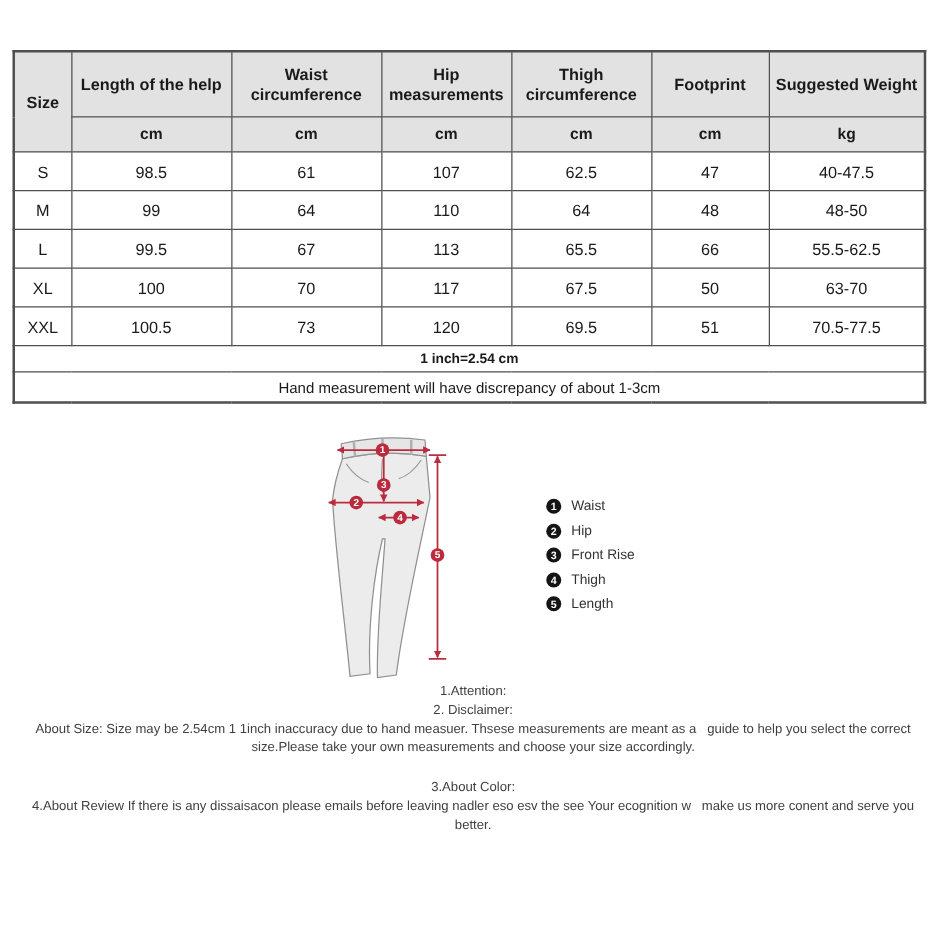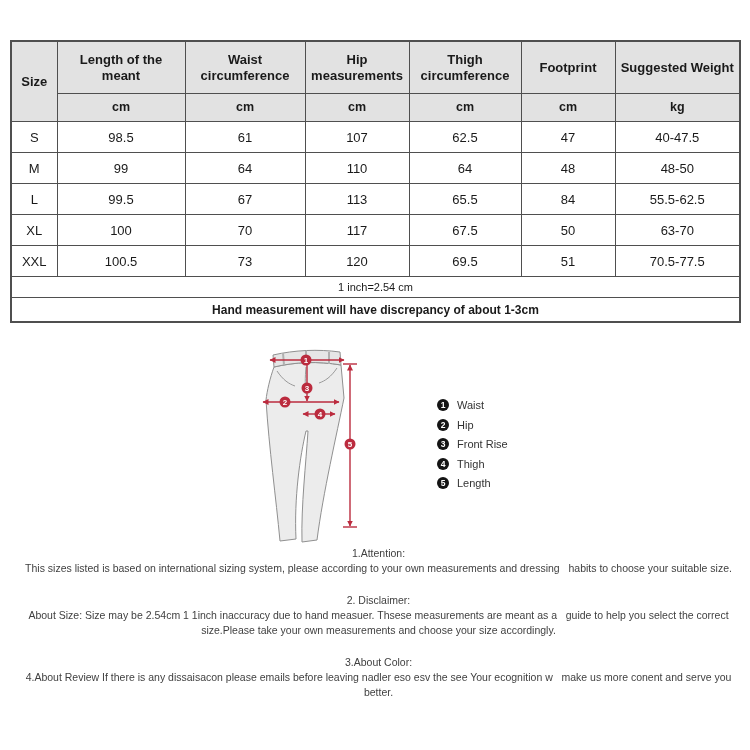--- a/index.html
+++ b/index.html
@@ -15,22 +15,22 @@
     border:2px solid #4f4f4f;
   }
   .size-table th,.size-table td{
     border:1px solid #4f4f4f;text-align:center;vertical-align:middle;
     padding:0 2px;color:#1a1a1a;
   }
   .size-table th{background:#e2e2e2;font-weight:bold;font-size:13px;line-height:1.2;}
   .size-table tr.units th{font-size:12.5px;height:27px;text-align:center;}
   .size-table tr.head th{height:51px;}
   .size-table td{font-size:13px;height:30px;background:#ffffff;font-weight:normal;}
-  .size-table tr.note td{height:20px;font-size:11px;font-weight:normal;}
-  .size-table tr.note2 td{height:23px;font-size:12px;font-weight:bold;}
+  .size-table tr.note td{height:20px;font-size:11px;font-weight:bold;}
+  .size-table tr.note2 td{height:23px;font-size:12px;font-weight:normal;}
 
   
   .diagram-wrap{position:absolute;left:250px;top:338px;width:235px;height:210px;}
   .legend{
     position:absolute;left:437px;top:399px;display:flex;flex-direction:column;gap:7px;
   }
   .legend-row{display:flex;align-items:center;height:12.5px;}
   .legend-badge{
     width:12px;height:12px;border-radius:50%;background:#141414;color:#ffffff;
     display:inline-flex;align-items:center;justify-content:center;
@@ -59,21 +59,21 @@
         <col style="width:128px">
         <col style="width:120px">
       <col style="width:104px">
         <col style="width:112px">
         <col style="width:94px">
         <col style="width:125px">
     </colgroup>
     <tbody>
       <tr class="head">
         <th rowspan="2">Size</th>
-        <th>Length of the meant</th>
+        <th>Length of the help</th>
         <th>Waist circumference</th>
         <th>Hip measurements</th>
         <th>Thigh circumference</th>
         <th>Footprint</th>
         <th>Suggested Weight</th>
       </tr>
       <tr class="units">
         <th>cm</th>
         <th>cm</th>
         <th>cm</th>
@@ -99,21 +99,21 @@
         <td>64</td>
         <td>48</td>
         <td>48-50</td>
       </tr>
       <tr>
         <td>L</td>
         <td>99.5</td>
         <td>67</td>
         <td>113</td>
         <td>65.5</td>
-        <td>84</td>
+        <td>66</td>
         <td>55.5-62.5</td>
       </tr>
       <tr>
         <td>XL</td>
         <td>100</td>
         <td>70</td>
         <td>117</td>
         <td>67.5</td>
         <td>50</td>
         <td>63-70</td>
@@ -199,21 +199,20 @@
       <span class="legend-label">Thigh</span>
     </div>
     <div class="legend-row">
       <span class="legend-badge">5</span>
       <span class="legend-label">Length</span>
     </div>
   </div>
 
   <div class="footnotes">
     <p class="sect-title">1.Attention:</p>
-    <p class="sect-body">This sizes listed is based on international sizing system, please according to your own measurements and dressing   habits to choose your suitable size.</p>
 
     <p class="sect-title">2. Disclaimer:</p>
     <p class="sect-body">About Size: Size may be 2.54cm 1 1inch inaccuracy due to hand measuer. Thsese measurements are meant as a   guide to help you select the correct size.Please take your own measurements and choose your size accordingly.</p>
 
     <p class="sect-title">3.About Color:</p>
 
     <p class="sect-body last">4.About Review If there is any dissaisacon please emails before leaving nadler eso esv the see Your ecognition w   make us more conent and serve you better.</p>
   </div>
 
 </div>

